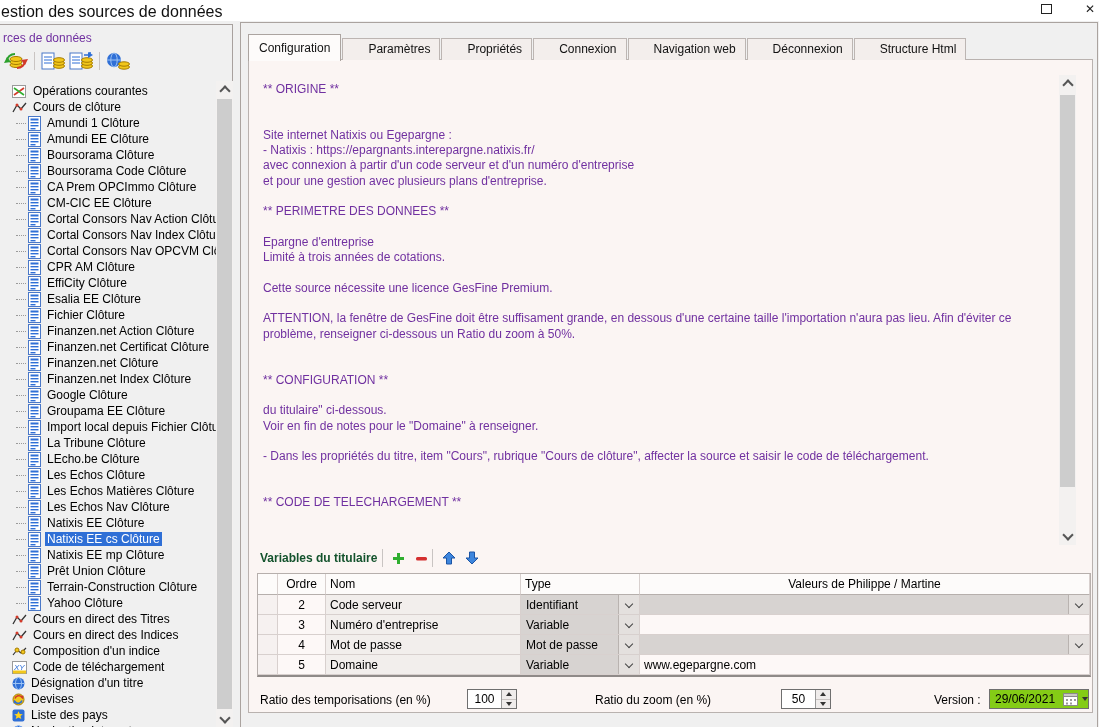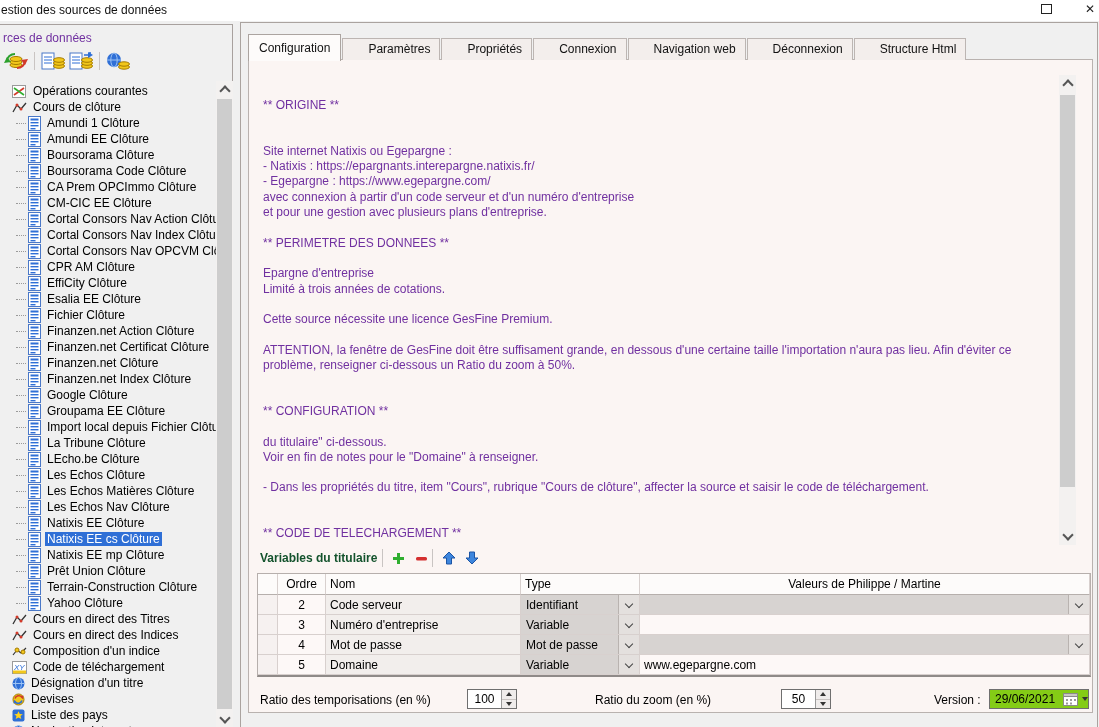--- a/index.html
+++ b/index.html
@@ -1,20 +1,20 @@
 <!DOCTYPE html>
 <html><head>
 <meta charset="utf-8">
 <style>
   html,body{margin:0;padding:0;}
   .screen{position:relative;width:1099px;height:727px;overflow:hidden;background:#f0f0f0;
           font-family:"Liberation Sans",sans-serif;font-size:12px;color:#000;}
   
   .titlebar{position:absolute;left:0;top:0;width:1099px;height:21px;background:#fff;}
-  .titlebar .title{position:absolute;left:1px;top:3px;font-size:12px;color:#111;white-space:nowrap;}
+  .titlebar .title{position:absolute;left:1px;top:3px;font-size:16px;color:#111;white-space:nowrap;}
   .winbtn{position:absolute;top:2px;width:16px;height:14px;display:flex;align-items:center;justify-content:center;}
   .btn-max{left:1038px;}
   .btn-max .sq{width:9px;height:8px;border:1px solid #222;}
   .btn-close{left:1082px;font-size:12px;color:#222;}
   
   .sidebar{position:absolute;left:0;top:24px;width:233px;height:703px;background:#f0f0f0;
            border-top:1px solid #a8a19e;border-right:1px solid #a8a19e;box-sizing:border-box;}
   .side-header{position:absolute;left:3px;top:6px;color:#7030a0;font-size:12px;white-space:nowrap;}
   .side-toolbar{position:absolute;left:2px;top:24px;height:24px;display:flex;align-items:center;}
   .tb-icon{width:28px;height:22px;display:flex;align-items:center;justify-content:center;}
@@ -37,21 +37,21 @@
   
   .main{position:absolute;left:240px;top:22px;width:858px;height:705px;background:#f0f0f0;
         border:1px solid #aaa39f;border-bottom:none;box-sizing:border-box;}
   .tabstrip{position:absolute;left:7px;top:9px;height:28px;display:flex;align-items:flex-end;z-index:3;}
   .tab{padding:3px 9px 4px 25px;border:1px solid #bcb5b2;border-bottom:none;background:#f3eeec;margin-right:1px;
        font-size:12px;color:#111;}
   .tab.active{padding:6px 10px 6px 10px;background:#fdfbfa;border-color:#aba4a0;position:relative;top:1px;}
   .tabpage{position:absolute;left:7px;top:36px;width:845px;height:654px;background:#fbf5f3;
            border:1px solid #b9b2af;box-sizing:border-box;z-index:1;}
   
-  .notes{position:absolute;left:14px;top:22px;width:794px;color:#7030a0;font-size:12px;line-height:15.3px;margin-top:16px;}
+  .notes{position:absolute;left:14px;top:22px;width:794px;color:#7030a0;font-size:12px;line-height:15.3px;}
   .nline{white-space:pre;overflow:hidden;min-height:15.3px;}
   .notes-scroll{left:810px;top:15px;width:17px;height:470px;}
   
   .vars-row{position:absolute;left:0px;top:487px;height:24px;width:100%;}
   .vars-label{position:absolute;left:11px;top:4px;font-weight:600;color:#14532d;}
   .vsep{position:absolute;top:2px;width:1px;height:18px;background:#c9c4c2;}
   .vbtn{position:absolute;top:2px;width:18px;height:18px;display:flex;align-items:center;justify-content:center;}
   
   .grid{position:absolute;left:8px;top:513px;width:832px;border:1px solid #b6afac;border-bottom:2px solid #8f8a88;
         box-sizing:content-box;background:#fdf8f7;}
@@ -647,21 +647,20 @@
       </div>
 
     <div class="tabpage">
 
       <div class="notes" id="notes">
           <div class="nline">** ORIGINE **</div>
           <div class="nline">&nbsp;</div>
           <div class="nline">&nbsp;</div>
           <div class="nline">Site internet Natixis ou Egepargne :</div>
           <div class="nline">- Natixis : https://epargnants.interepargne.natixis.fr/</div>
-          <div class="nline">- Egepargne : https://www.egepargne.com/</div>
           <div class="nline">avec connexion à partir d'un code serveur et d'un numéro d'entreprise</div>
           <div class="nline">et pour une gestion avec plusieurs plans d'entreprise.</div>
           <div class="nline">&nbsp;</div>
           <div class="nline">** PERIMETRE DES DONNEES **</div>
           <div class="nline">&nbsp;</div>
           <div class="nline">Epargne d'entreprise</div>
           <div class="nline">Limité à trois années de cotations.</div>
           <div class="nline">&nbsp;</div>
           <div class="nline">Cette source nécessite une licence GesFine Premium.</div>
           <div class="nline">&nbsp;</div>

